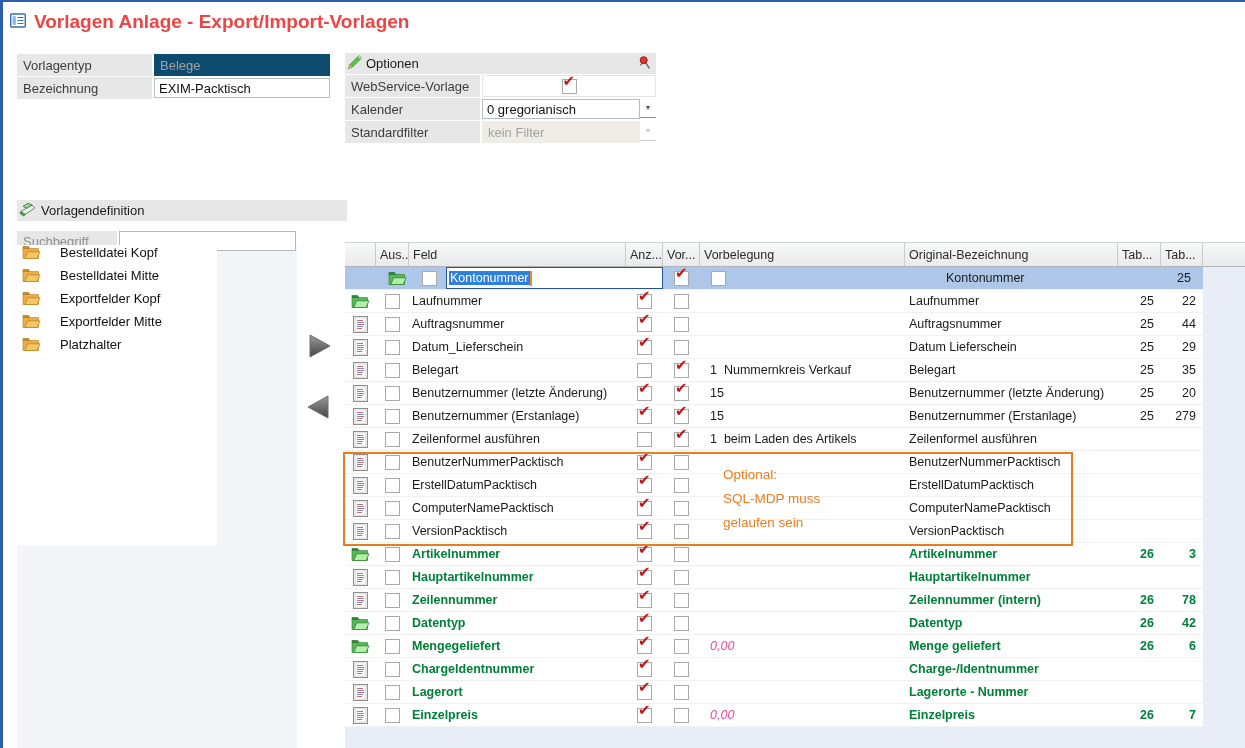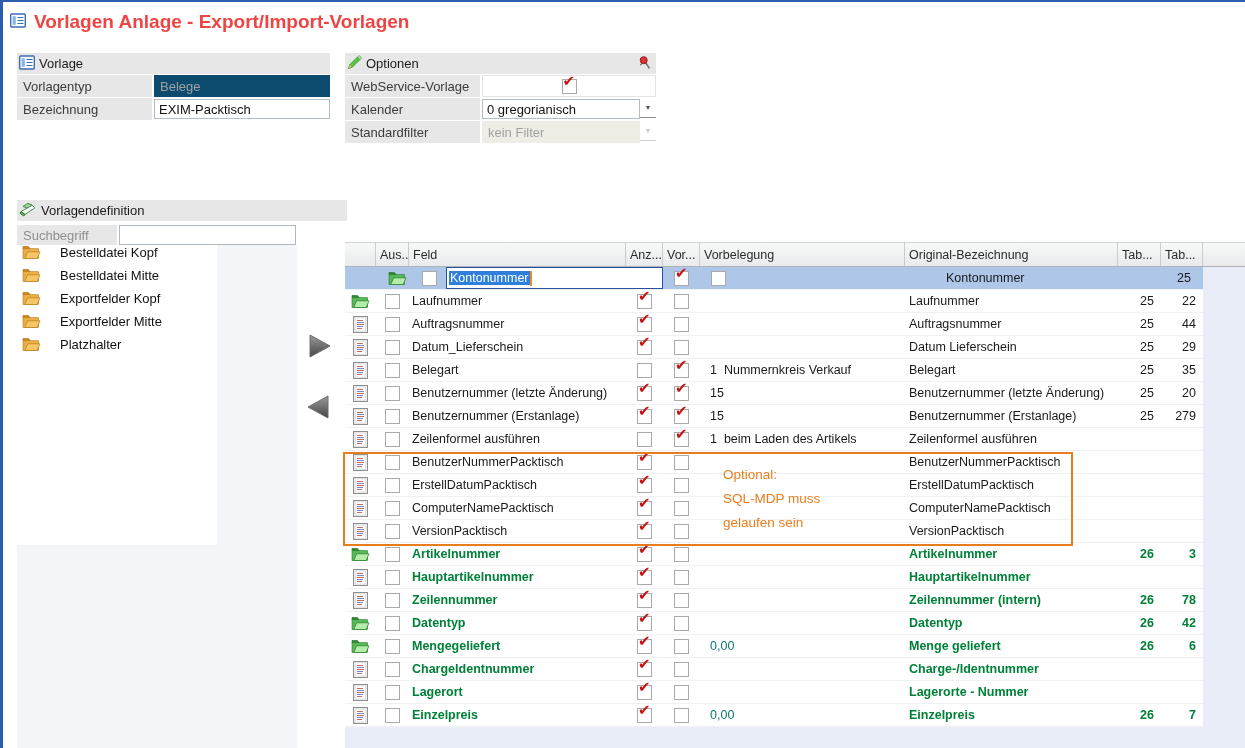--- a/index.html
+++ b/index.html
@@ -57,21 +57,21 @@
     border-bottom:1px solid #f1f1f1;box-sizing:border-box;}
   .trow.selected{background:#aec6e8;padding-left:37px;}
   .cell{display:flex;align-items:center;overflow:hidden;white-space:nowrap;}
   .icell{justify-content:center;}
   .cbcell{justify-content:center;}
   .feld{padding-left:3px;position:relative;}
   .vb{padding-left:10px;white-space:pre;}
   .orig{padding-left:4px;}
   .tab{justify-content:flex-end;padding-right:7px;}
   .greenrow .feld,.greenrow .orig,.greenrow .tab{color:#008038;font-weight:bold;}
-  .greenrow .vb{color:#0f766e;font-weight:normal;}
+  .greenrow .vb{color:#ec4899;font-weight:normal;font-style:italic;}
   
   .editbox{position:absolute;left:-1px;top:-1px;width:219px;height:24px;border:2px solid #26519b;background:#fff;
     display:flex;align-items:center;box-sizing:border-box;padding-left:2px;z-index:3;}
   .selhl{background:#2f80dd;color:#fff;padding:0 1px;font-size:12.5px;}
   .caret{display:inline-block;width:2px;height:15px;background:#f08a1e;margin-left:0;}
   
   .right-gap{left:1203px;top:267px;width:42px;height:481px;background:#e9edf7;}
   .bottom-gap{left:345px;top:727px;width:858px;height:21px;background:#e9edf7;}
   
   .orange-box{left:343px;top:452px;width:730px;height:94px;border:2px solid #e87d1f;box-sizing:border-box;
@@ -87,28 +87,20 @@
 <div class="abs titlebar">
   <span id="win-icon"><svg width="16" height="15" viewBox="0 0 16 15">
         <rect x="0.7" y="1" width="14.6" height="13" fill="#fff" stroke="#3b6cb5" stroke-width="1.4" rx="1"></rect>
         <rect x="2.6" y="3.2" width="3.2" height="8.6" fill="#86b6ea"></rect>
         <path stroke="#3b6cb5" stroke-width="1.2" d="M7.5 4.5h6M7.5 7.5h6M7.5 10.5h6"></path>
       </svg></span>
   <span class="title-text">Vorlagen Anlage - Export/Import-Vorlagen</span>
 </div>
 
 <div class="abs" style="left:17px;top:53px;width:313px;">
-  <div class="group-header">
-    <span id="vorlage-icon"><svg width="16" height="15" viewBox="0 0 16 15">
-          <rect x="0.7" y="1" width="14.6" height="13" fill="#fff" stroke="#3b6cb5" stroke-width="1.4" rx="1"></rect>
-          <rect x="2.6" y="3.2" width="3.2" height="8.6" fill="#86b6ea"></rect>
-          <path stroke="#3b6cb5" stroke-width="1.2" d="M7.5 4.5h6M7.5 7.5h6M7.5 10.5h6"></path>
-        </svg></span>
-    <span class="group-title">Vorlage</span>
-  </div>
   <div class="grow">
     <div class="glabel">Vorlagentyp</div>
     <div class="gvalue disabled">Belege</div>
   </div>
   <div class="grow">
     <div class="glabel">Bezeichnung</div>
     <div class="gvalue">
       <input type="text" value="EXIM-Packtisch" style="">
     </div>
   </div>
@@ -158,21 +150,21 @@
 
 <div class="abs" style="left:17px;top:200px;width:330px;">
   <div class="group-header">
     <span id="def-icon"><svg width="18" height="15" viewBox="0 0 18 15">
           <path d="M2 9.5 L13 3 L15.8 6 L6 12.5 Z" fill="#eef7ee" stroke="#5a8a5a"></path>
           <path d="M13 3 L9 1.3 L4 4.4 L8 6.2 Z" fill="#9fd69f" stroke="#4a8a4a"></path>
           <path d="M2 9.5 L6 12.5 L4.8 14 L1 11.3 Z" fill="#58b858" stroke="#3a7a3a"></path>
         </svg></span>
     <span class="group-title">Vorlagendefinition</span>
   </div>
-  <div class="search-row" style="margin-top:4px;">
+  <div class="search-row" style="margin-top:10px;">
     <div class="search-label">Suchbegriff</div>
     <input type="text" class="search-input" value="" style="">
   </div>
 </div>
 
 <div class="abs folder-list">
     <div class="folder-row">
       <span class="ficon">
         <svg width="19" height="15" viewBox="0 0 19 15">
           <path d="M1 1.5 h5.5 l1.6 2.2 H1 Z" fill="#cf8a1e" stroke="#a86c12" stroke-width="0.6"></path>

